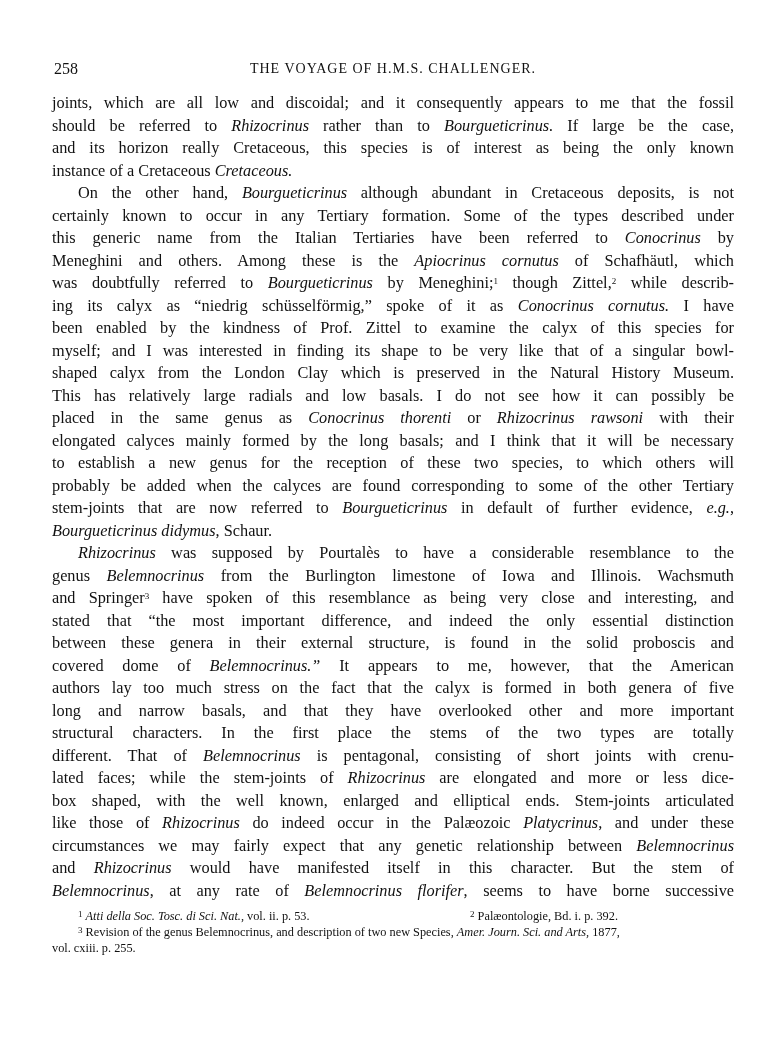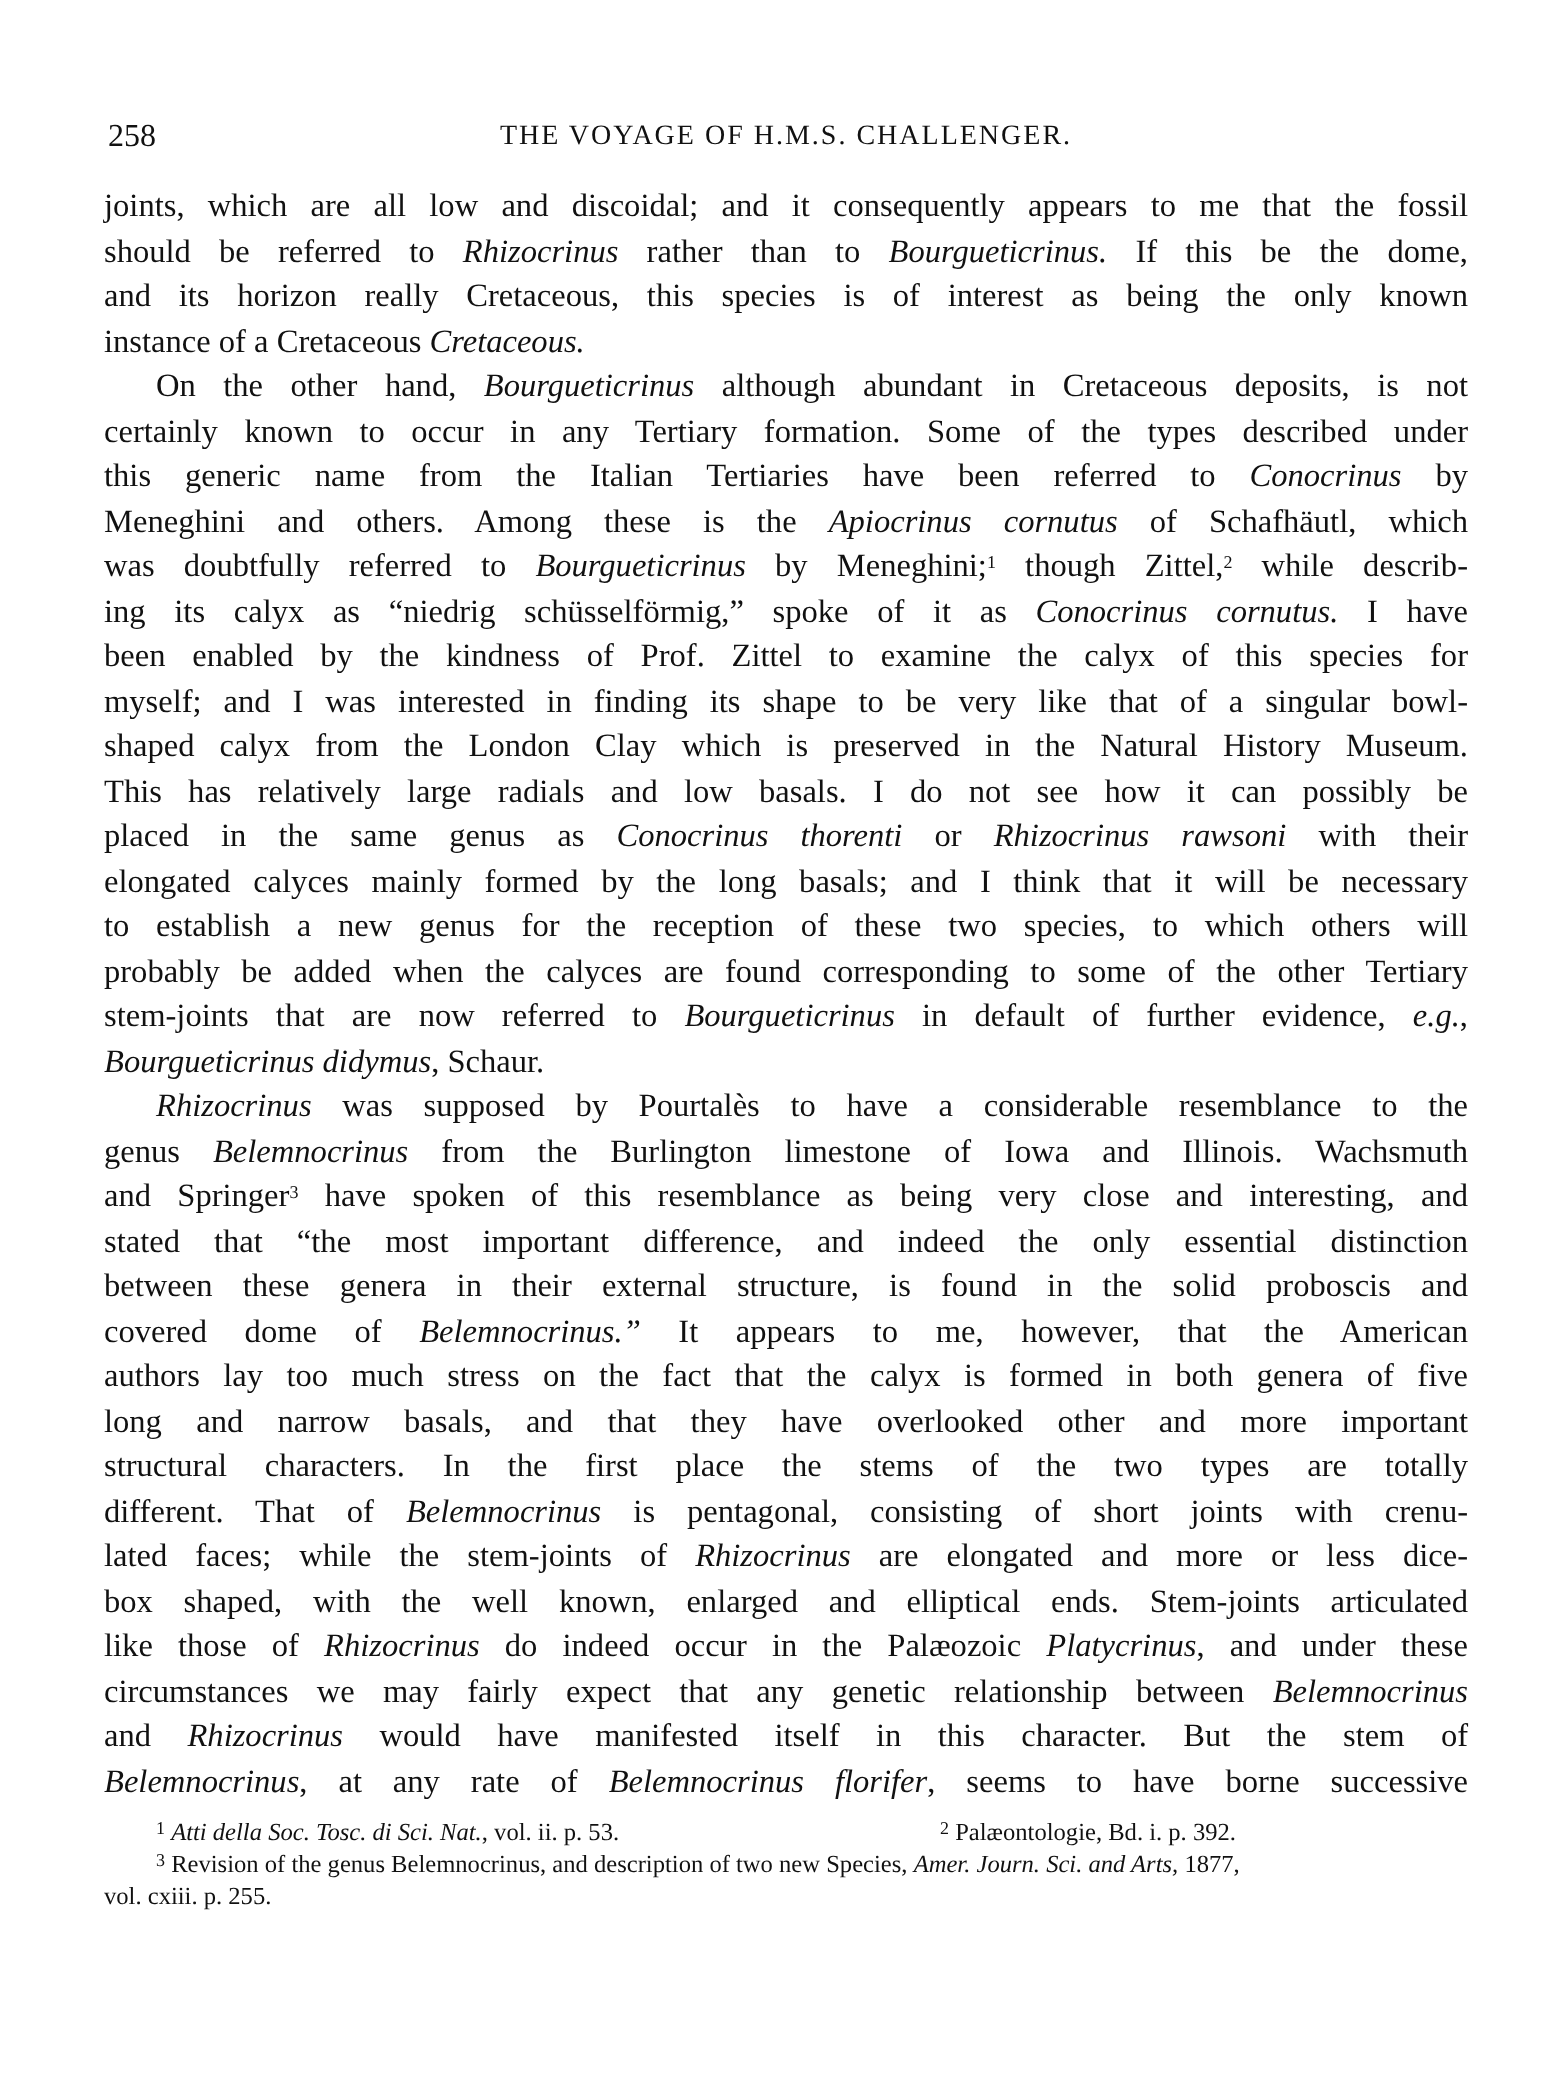--- a/index.html
+++ b/index.html
@@ -28,21 +28,21 @@
 
 <div class="page">
   <div class="running-head">
     <span class="page-num">258</span>
     <span class="head-title">THE VOYAGE OF H.M.S. CHALLENGER.</span>
   </div>
 
   <div class="body" id="body">
       <div class="para">
         <span class="line"><span>joints, which are all low and discoidal; and it consequently appears to me that the fossil</span></span>
-        <span class="line"><span>should be referred to </span><i>Rhizocrinus</i><span> rather than to </span><i>Bourgueticrinus.</i><span>  If this be the dome,</span></span>
+        <span class="line"><span>should be referred to </span><i>Rhizocrinus</i><span> rather than to </span><i>Bourgueticrinus.</i><span>  If large be the case,</span></span>
         <span class="line"><span>and its horizon really Cretaceous, this species is of interest as being the only known</span></span>
         <span class="line last"><span>instance of a Cretaceous </span><i>Cretaceous.</i></span>
       </div>
       <div class="para">
         <span class="line" style="text-indent: 26px;"><span>On the other hand, </span><i>Bourgueticrinus</i><span> although abundant in Cretaceous deposits, is not</span></span>
         <span class="line"><span>certainly known to occur in any Tertiary formation.  Some of the types described under</span></span>
         <span class="line"><span>this generic name from the Italian Tertiaries have been referred to </span><i>Conocrinus</i><span> by</span></span>
         <span class="line"><span>Meneghini and others.  Among these is the </span><i>Apiocrinus cornutus</i><span> of Schafhäutl, which</span></span>
         <span class="line"><span>was doubtfully referred to </span><i>Bourgueticrinus</i><span> by Meneghini;</span><sup>1</sup><span> though Zittel,</span><sup>2</sup><span> while describ-</span></span>
         <span class="line"><span>ing its calyx as “niedrig schüsselförmig,” spoke of it as </span><i>Conocrinus cornutus.</i><span>  I have</span></span>

